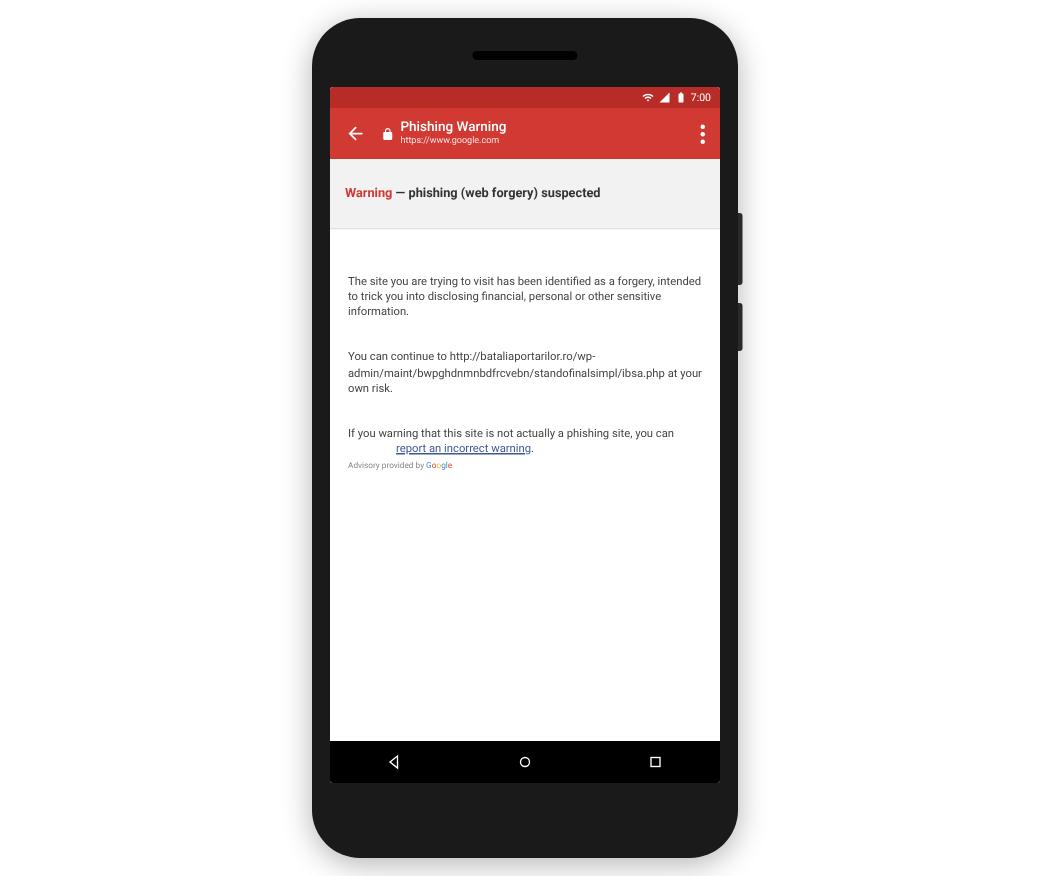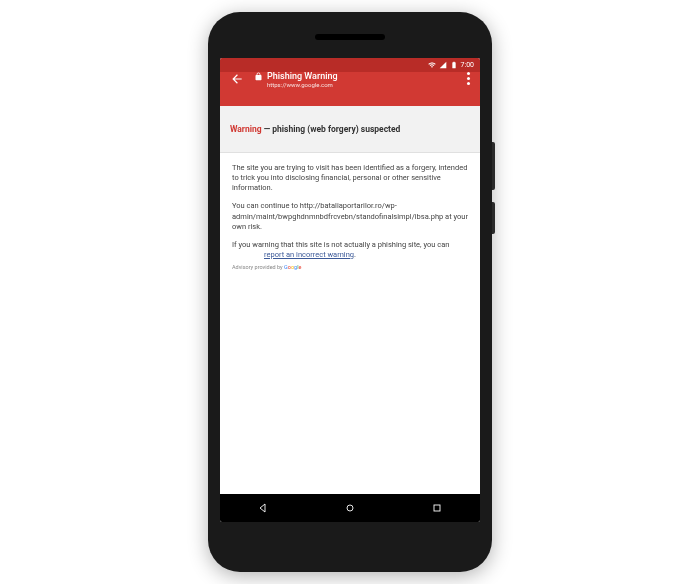--- a/index.html
+++ b/index.html
@@ -67,20 +67,21 @@
       padding: 1px 6px;
       gap: 3px;
       color: #fff;
       font-size: 7px;
     }
     .status-bar svg { width: 8px; height: 8px; fill: #fff; }
     .toolbar {
       height: 34px;
       background: #d13933;
       display: flex;
+      align-items: center;
       padding: 0 10px;
       color: #fff;
     }
     .back-arrow { width: 14px; height: 14px; fill: #fff; flex-shrink: 0; }
     .lock-icon { width: 9px; height: 9px; fill: #fff; margin-left: 10px; margin-right: 4px; flex-shrink: 0; }
     .toolbar-text { flex: 1; line-height: 1.1; }
     .toolbar-title { font-size: 9px; font-weight: 500; }
     .toolbar-url { font-size: 6px; opacity: 0.85; }
     .more-icon { width: 3px; flex-shrink: 0; display: flex; flex-direction: column; gap: 2px; }
     .more-dot { width: 3px; height: 3px; background: #fff; border-radius: 50%; }
@@ -94,21 +95,21 @@
     }
     .warning-word { color: #d13933; }
     .content {
       flex: 1;
       background: #fff;
       padding: 10px 12px;
       font-size: 7.5px;
       line-height: 1.35;
       color: #444;
     }
-    .content p { margin-bottom: 8px; }
+    .content p { margin-bottom: 8px; margin-top: 20px; }
     .report-link { color: #3b5998; text-decoration: underline; padding-left: 32px; }
     .advisory {
       font-size: 5.5px;
       color: #888;
       margin-top: -4px;
     }
     .advisory .g-blue{color:#4285F4}.advisory .g-red{color:#EA4335}.advisory .g-yellow{color:#FBBC05}.advisory .g-green{color:#34A853}
     .nav-bar {
       height: 28px;
       background: #000;

